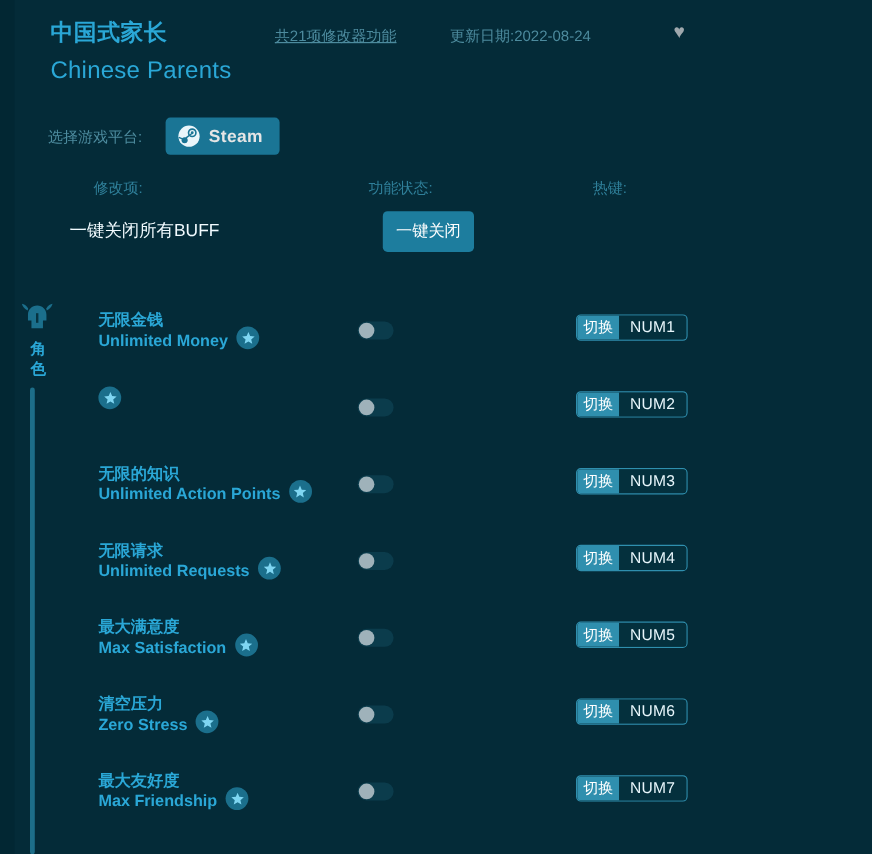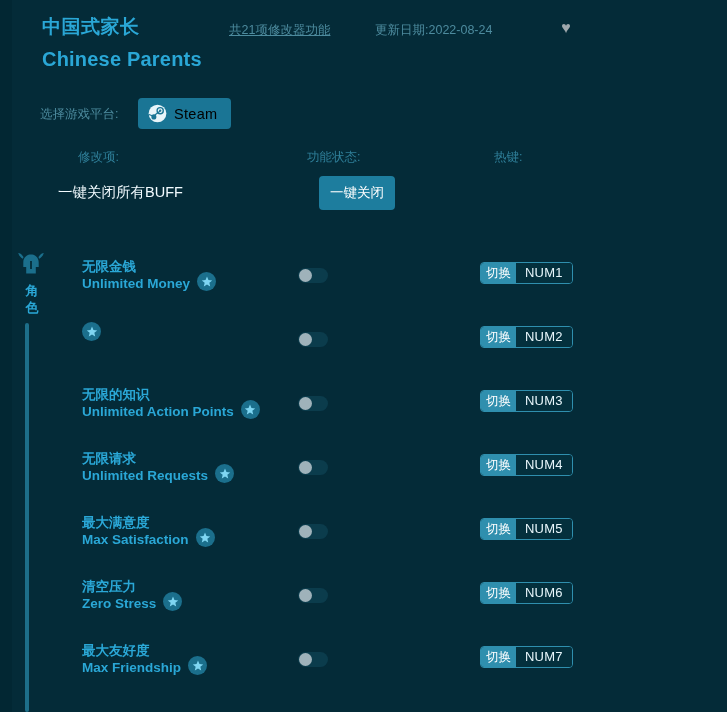--- a/index.html
+++ b/index.html
@@ -37,21 +37,21 @@
     left: 42px; top: 14px;
     font-size: 19px;
     font-weight: bold;
     color: #2aa7d6;
     letter-spacing: 0.5px;
   }
   .title-en {
     position: absolute;
     left: 42px; top: 48px;
     font-size: 20px;
-    font-weight: bold;
+    font-weight: normal;
     color: #2aa7d6;
     letter-spacing: 0.2px;
   }
   .meta-count {
     position: absolute;
     left: 229px; top: 22px;
     font-size: 12.5px;
     color: #4d8b9e;
     text-decoration: underline;
   }
@@ -97,22 +97,22 @@
     gap: 7px;
     cursor: pointer;
   }
   .platform-btn .steam-glyph {
     width: 19px; height: 19px;
     flex: 0 0 19px;
     display: block;
   }
   .platform-btn .platform-name {
     font-size: 14.5px;
-    font-weight: normal;
-    color: #000000;
+    font-weight: bold;
+    color: #e5e5e5;
     letter-spacing: 0.3px;
   }
 
   
   .col-head {
     position: absolute;
     font-size: 12.5px;
     color: #2f7f99;
     font-weight: normal;
     margin-left: 20px;

